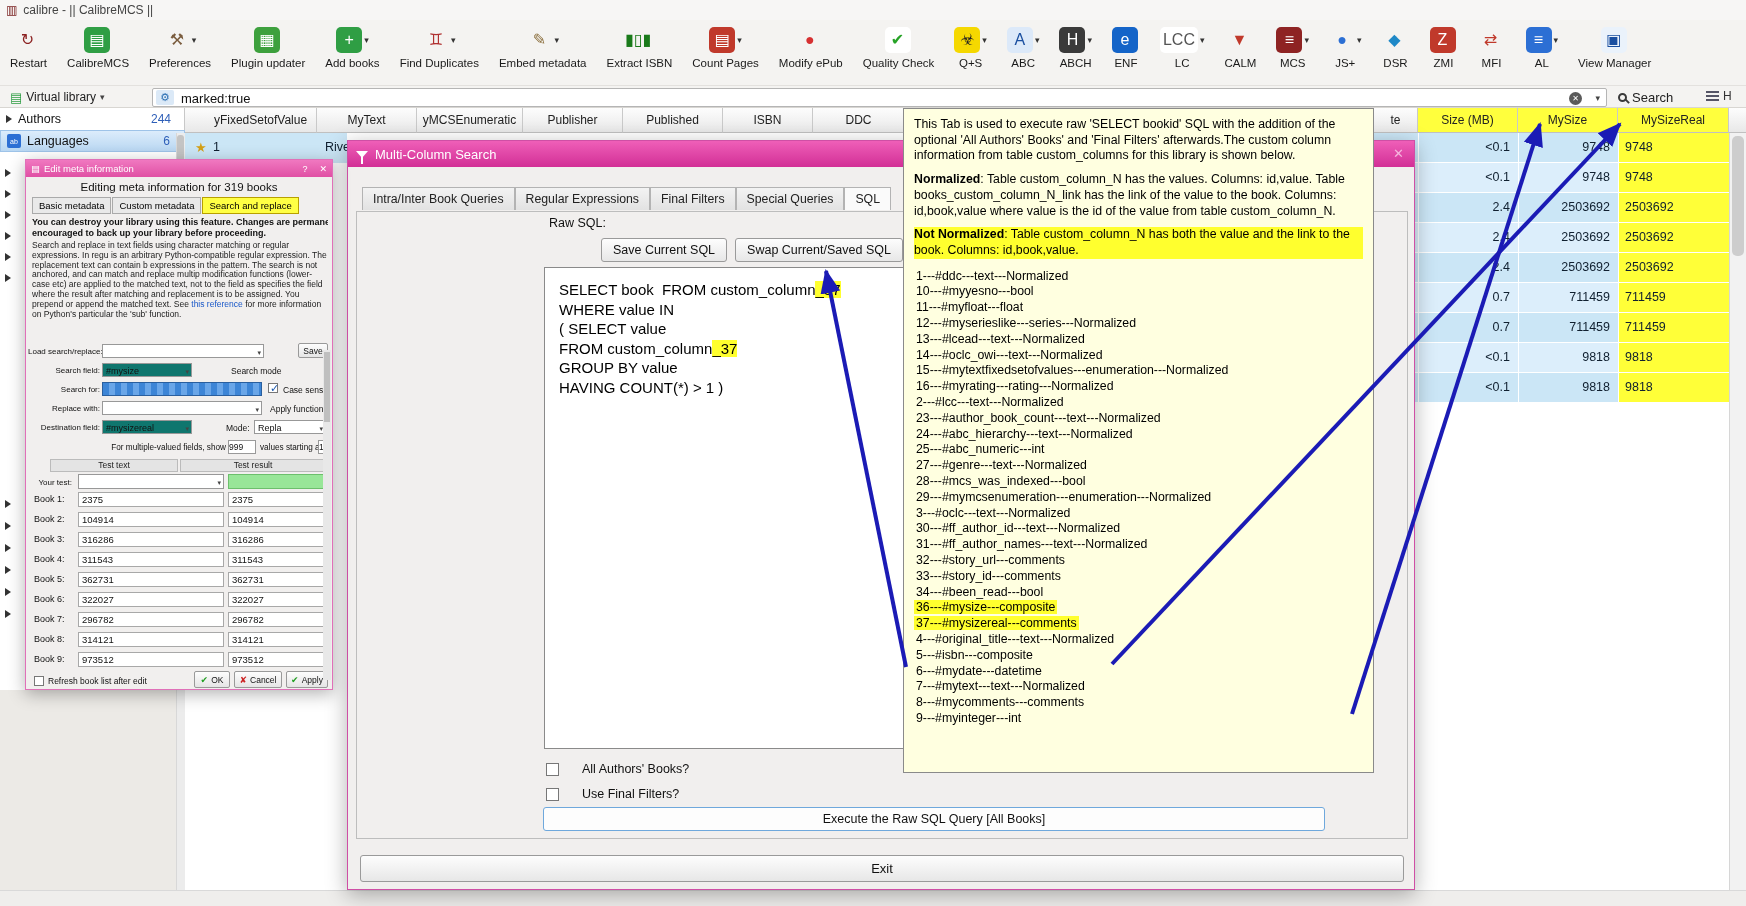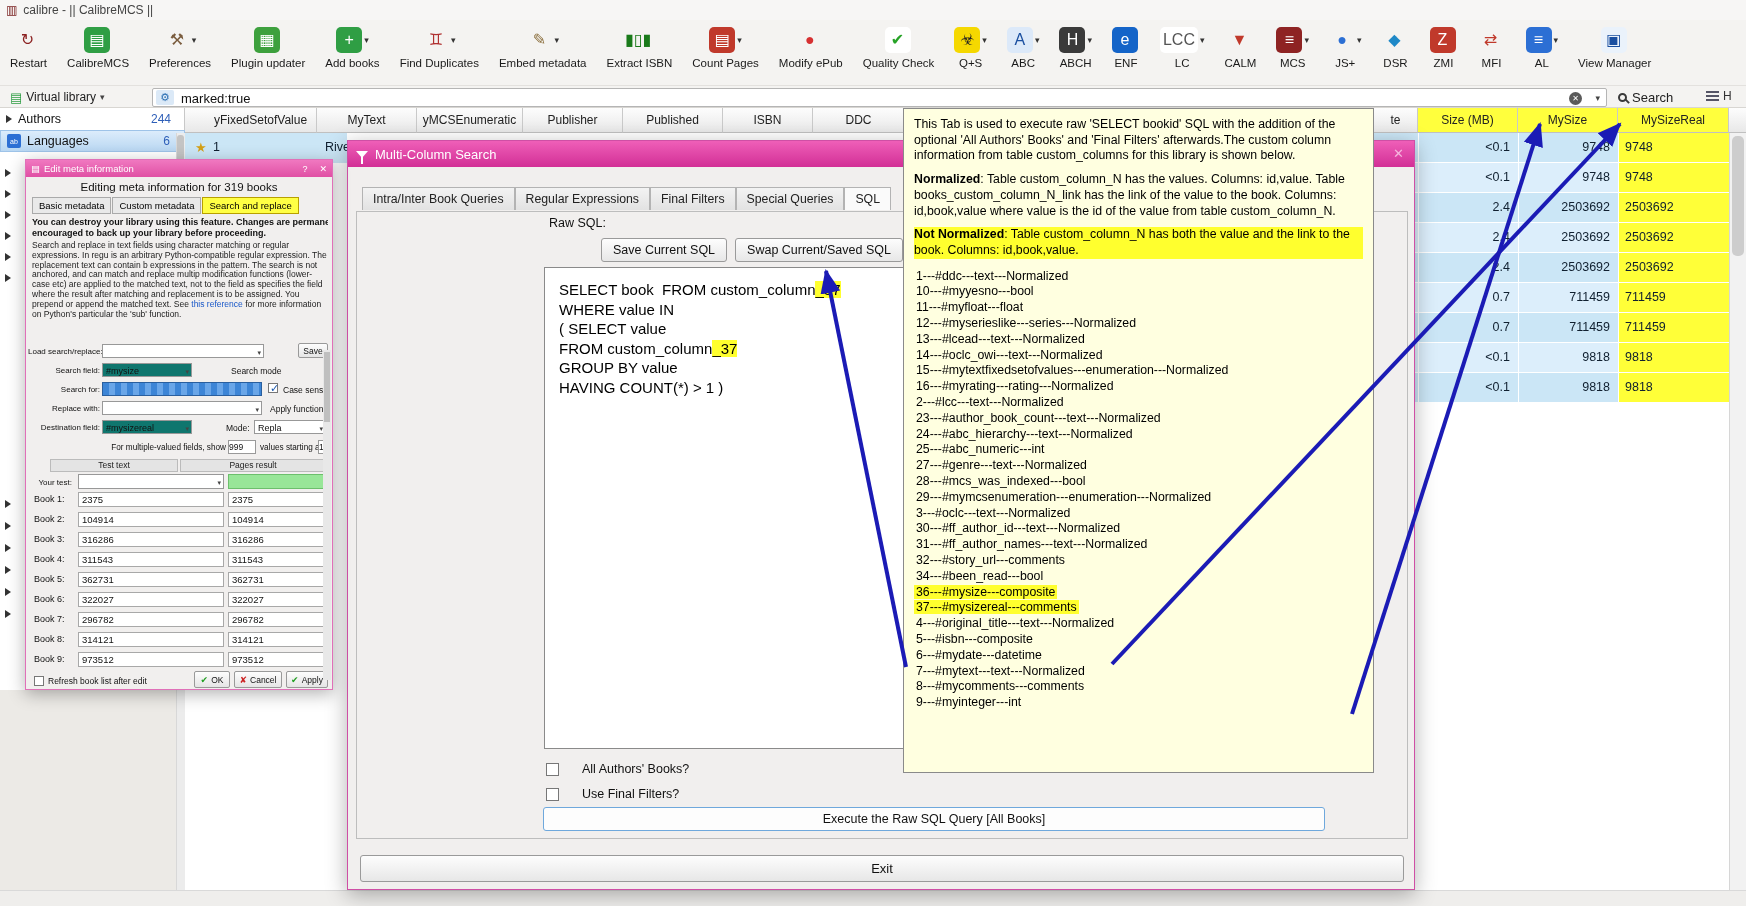--- a/index.html
+++ b/index.html
@@ -549,21 +549,21 @@
     <div class="combo yellowfield" style="position:absolute;left:76px;top:260px;width:90px;height:14px">#mysizereal</div>
     <span class="ftext" style="left:200px;top:263px">Mode:</span>
     <div class="combo" style="position:absolute;left:228px;top:260px;width:72px;height:14px">Repla</div>
 
     <span class="ftext" style="left:70px;top:283px;width:130px;text-align:right;font-size:8.2px">For multiple-valued fields, show</span>
     <div class="spin" style="left:202px;top:280px;width:28px;height:14px">999</div>
     <span class="ftext" style="left:234px;top:283px;font-size:8.2px">values starting at</span>
     <div class="spin" style="left:292px;top:280px;width:13px;height:14px;padding-right:2px">1</div>
 
     <div class="thdr" style="left:24px;top:299px;width:128px">Test text</div>
-    <div class="thdr" style="left:154px;top:299px;width:146px">Pages result</div>
+    <div class="thdr" style="left:154px;top:299px;width:146px">Test result</div>
 
     <span class="flabel" style="top:318px;width:44px;left:2px">Your test:</span>
     <div class="combo" style="position:absolute;left:52px;top:314px;width:146px;height:15px"></div>
     <div class="greenbox" style="left:202px;top:314px;width:98px;height:15px"></div>
 
     <div style="position:absolute;left:0;top:330px;width:308px">
 
         <div class="trow">
           <span class="trlabel">Book 1:</span>
           <span class="trbox tr1">2375</span>
@@ -675,20 +675,21 @@
         <div class="ttrow"><span>29---#mymcsenumeration---enumeration---Normalized</span></div>
 
         <div class="ttrow"><span>3---#oclc---text---Normalized</span></div>
 
         <div class="ttrow"><span>30---#ff_author_id---text---Normalized</span></div>
 
         <div class="ttrow"><span>31---#ff_author_names---text---Normalized</span></div>
 
         <div class="ttrow"><span>32---#story_url---comments</span></div>
 
+        <div class="ttrow"><span>33---#story_id---comments</span></div>
 
         <div class="ttrow"><span>34---#been_read---bool</span></div>
 
         <div class="ttrow hl"><span>36---#mysize---composite</span></div>
 
         <div class="ttrow hl"><span>37---#mysizereal---comments</span></div>
 
         <div class="ttrow"><span>4---#original_title---text---Normalized</span></div>
 
         <div class="ttrow"><span>5---#isbn---composite</span></div>

